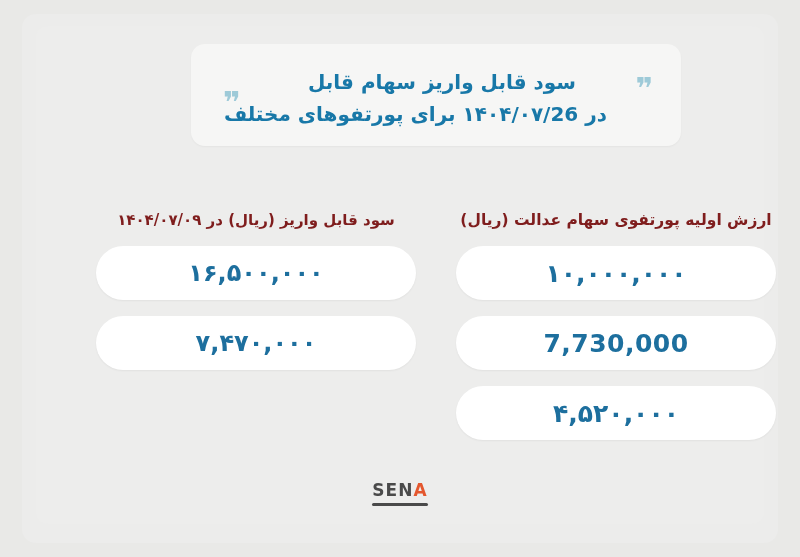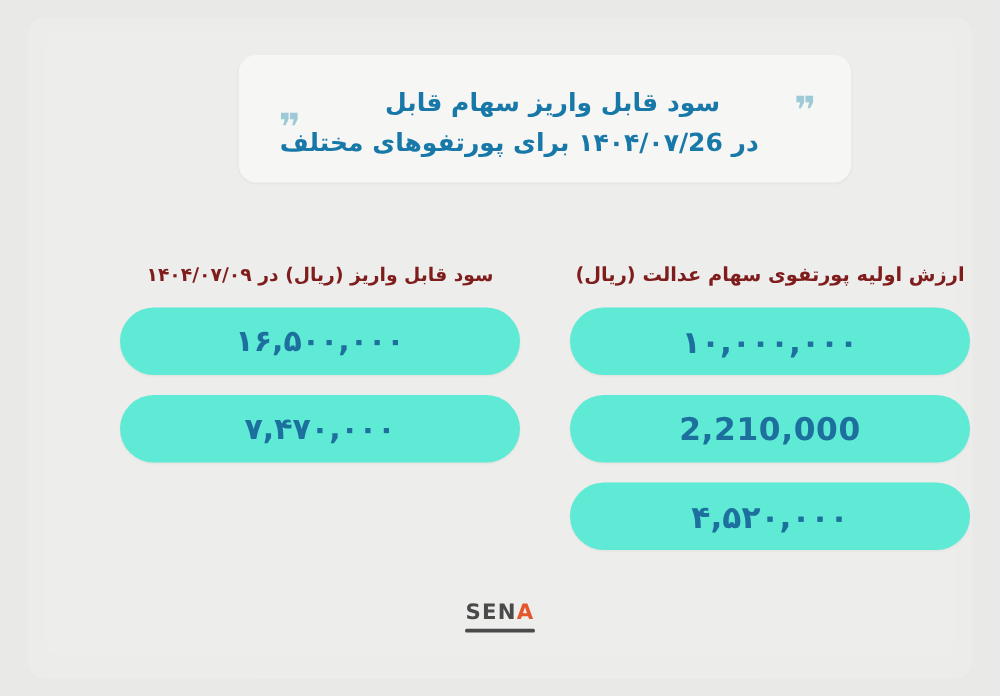--- a/index.html
+++ b/index.html
@@ -109,21 +109,21 @@
     direction: rtl;
     height: 52px;
     line-height: 52px;
     white-space: nowrap;
   }
   .col-title.small { font-size: 15px; }
 
   .pill {
     height: 54px;
     margin-bottom: 16px;
-    background: #5eead4;
+    background: #ffffff;
     border-radius: 27px;
     box-shadow: 0 1px 2px rgba(0,0,0,0.05);
     display: flex;
     align-items: center;
     justify-content: center;
   }
   .pill-value {
     color: #1d6f9e;
     font-size: 25px;
     font-weight: bold;
@@ -180,21 +180,21 @@
     </div>
 
     <div class="columns">
 
       <div class="col col-right">
         <div class="col-title">ارزش اولیه پورتفوی سهام عدالت (ریال)</div>
         <div class="pill">
           <span class="pill-value">۱۰,۰۰۰,۰۰۰</span>
         </div>
         <div class="pill">
-          <span class="pill-value">2,210,000</span>
+          <span class="pill-value">7,730,000</span>
         </div>
         <div class="pill">
           <span class="pill-value">۴,۵۲۰,۰۰۰</span>
         </div>
       </div>
 
       <div class="col col-left">
         <div class="col-title small">سود قابل واریز (ریال) در ۱۴۰۴/۰۷/۰۹</div>
         <div class="pill">
           <span class="pill-value">۱۶,۵۰۰,۰۰۰</span>

